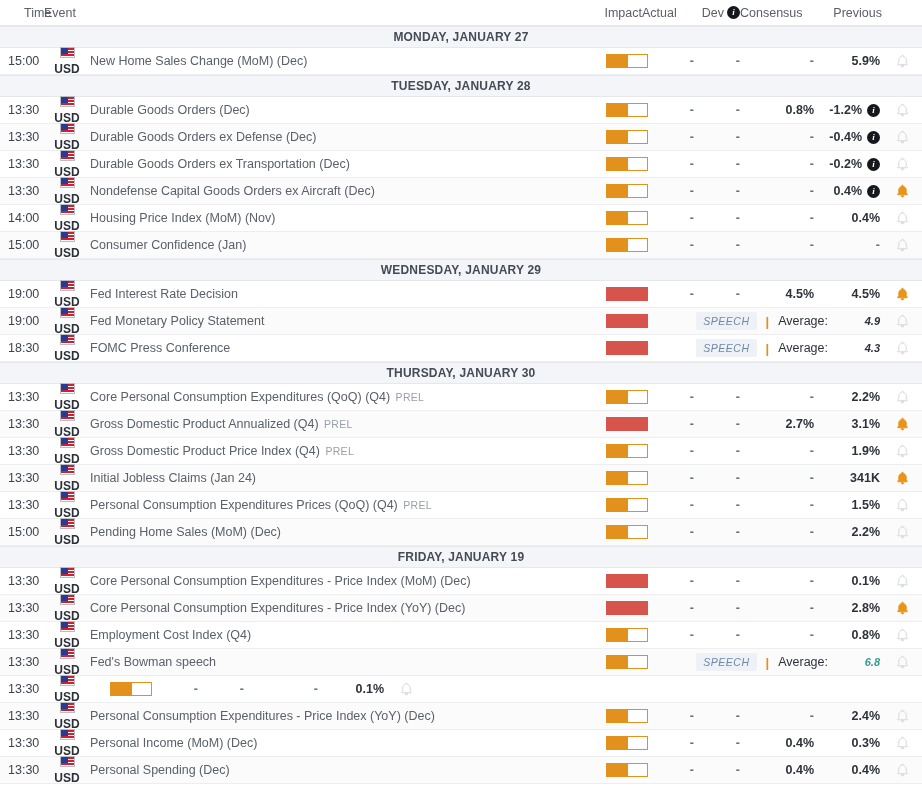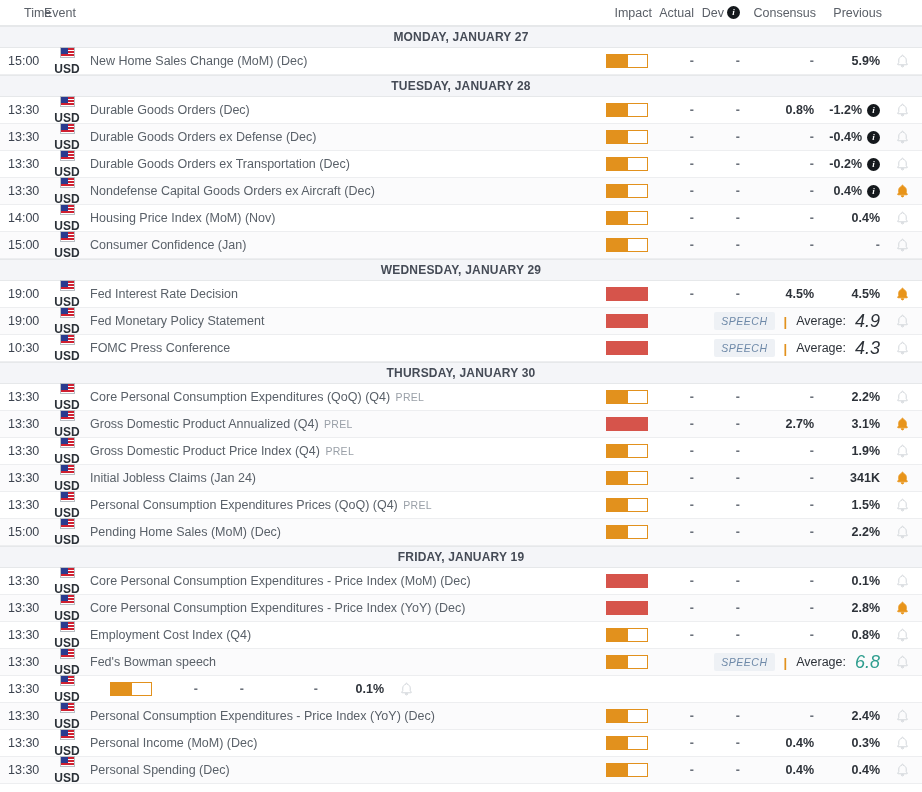--- a/index.html
+++ b/index.html
@@ -26,24 +26,24 @@
     height: 26px;
     background: #ffffff;
     border-bottom: 1px solid #e6e8ea;
     font-size: 12.5px;
     color: #5b6068;
     padding: 0 0 0 0;
   }
   .h-time   { width: 44px; padding-left: 24px; text-align: left; }
   .h-event  { flex: 1; text-align: left; }
   .h-impact { width: 66px; text-align: right; }
-  .h-actual { width: 42px; text-align: right; }
+  .h-actual { width: 52px; }
   .h-dev    { width: 46px; text-align: right; display: flex; align-items: center;
               justify-content: flex-end; gap: 3px; }
-  .h-cons   { width: 76px; text-align: right; }
+  .h-cons   { width: 76px; }
   .h-prev   { width: 66px; text-align: right; }
   .h-bell   { width: 40px; }
 
   .info-dot {
     display: inline-flex;
     width: 13px; height: 13px;
     border-radius: 50%;
     background: #14181c;
     color: #ffffff;
     font-size: 9px;
@@ -206,26 +206,27 @@
     color: #e2911d;
     font-weight: bold;
     font-size: 13px;
   }
   .speech-avg-label {
     font-size: 12.5px;
     font-weight: normal;
     color: #2d3239;
   }
   .speech-avg-val {
-    font-size: 18px;
-    font-weight: normal;
+    font-size: 11px;
+    font-weight: bold;
     font-style: italic;
     color: #2d3239;
     min-width: 22px;
     text-align: right;
+    margin-left: 21px;
   }
   .speech-avg-val.teal { color: #2f9e8f; }
 
   
   .c-bell {
     width: 40px;
     display: flex;
     align-items: center;
     justify-content: center;
   }
@@ -501,21 +502,21 @@
           <span class="speech-avg-val">4.9</span>
         </div>
         <div class="c-bell">
           <svg class="bell" viewBox="0 0 16 18">
             <path d="M8 1.2c-.55 0-1 .42-1 .95v.6C4.9 3.2 3.4 4.9 3.4 7.1v3.3L2.1 12.3c-.2.3 0 .7.4.7h11c.4 0 .6-.4.4-.7l-1.3-1.9V7.1c0-2.2-1.5-3.9-3.6-4.35v-.6c0-.53-.45-.95-1-.95z" fill="none" stroke="#cfd3d8" stroke-width="1.1" stroke-linejoin="round"></path>
             <path d="M6.4 14.2c.15.9.8 1.5 1.6 1.5s1.45-.6 1.6-1.5z" fill="none" stroke="#cfd3d8" stroke-width="1.1" stroke-linejoin="round"></path>
           </svg>
         </div>
       </div>
       <div class="ev-row">
-        <div class="c-time">10:30</div>
+        <div class="c-time">18:30</div>
         <div class="c-cur">
           <span class="flag">
             <span class="stripes"></span>
             <span class="canton"></span>
           </span>
           <span class="code">USD</span>
         </div>
         <div class="c-event">FOMC Press Conference</div>
         <div class="c-impact">
           <span class="bar high">

